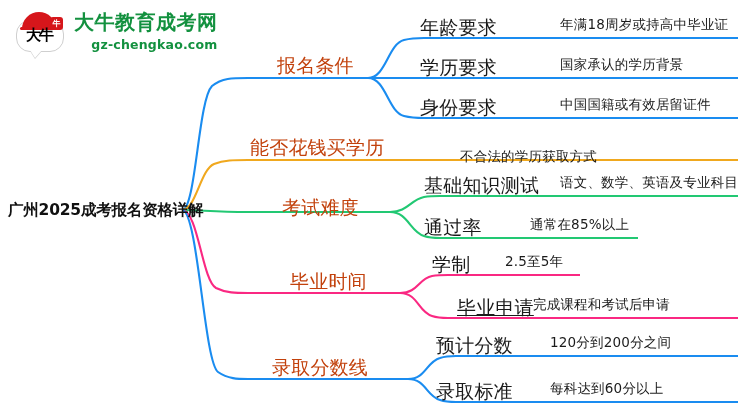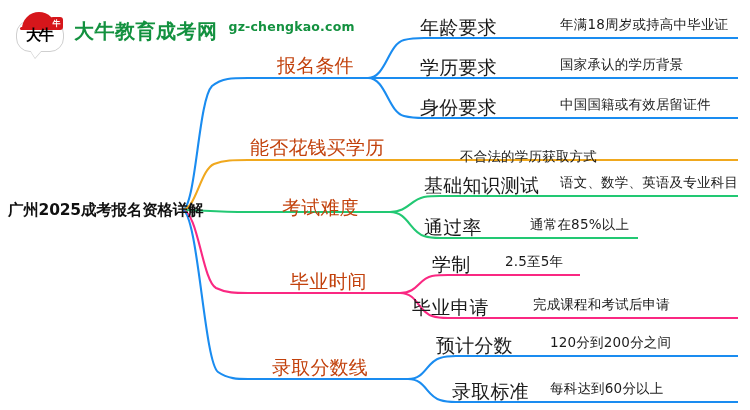--- a/index.html
+++ b/index.html
@@ -99,21 +99,21 @@
     width: 13px;
     height: 13px;
     background: #d6161b;
     border-radius: 3px;
     color: #fff;
     font-size: 8px;
     line-height: 13px;
     text-align: center;
     font-weight: bold;
   }
-  .logo-text { display: flex; flex-direction: row; gap: 11px; text-align: right; }
+  .logo-text { display: flex; flex-direction: column; gap: 5px; text-align: right; }
   .logo-title {
     font-size: 20px;
     font-weight: bold;
     color: #13913f;
     letter-spacing: 0.5px;
     line-height: 22px;
     white-space: nowrap;
   }
   .logo-url {
     font-size: 12.5px;
@@ -227,22 +227,22 @@
 <div class="node value-node" style="left:560px; top:176px;">语文、数学、英语及专业科目</div>
 
 <div class="node leaf-node" style="left:424px; top:218px;">通过率</div>
 <div class="node value-node" style="left:530px; top:218px;">通常在85%以上</div>
 
 <div class="node branch-node" style="left:290px; top:272px;">毕业时间</div>
 
 <div class="node leaf-node" style="left:432px; top:255px;">学制</div>
 <div class="node value-node" style="left:505px; top:255px;">2.5至5年</div>
 
-<div class="node leaf-node" style="left:412px; top:298px;">毕业申请</div>
+<div class="node leaf-node" style="left:457px; top:298px;text-decoration:underline;">毕业申请</div>
 <div class="node value-node" style="left:533px; top:298px;">完成课程和考试后申请</div>
 
 <div class="node branch-node" style="left:272px; top:358px;">录取分数线</div>
 
 <div class="node leaf-node" style="left:436px; top:336px;">预计分数</div>
 <div class="node value-node" style="left:550px; top:336px;">120分到200分之间</div>
 
-<div class="node leaf-node" style="left:436px; top:382px;margin-left:16px;">录取标准</div>
+<div class="node leaf-node" style="left:436px; top:382px;">录取标准</div>
 <div class="node value-node" style="left:550px; top:382px;">每科达到60分以上</div>
 
 </body></html>

